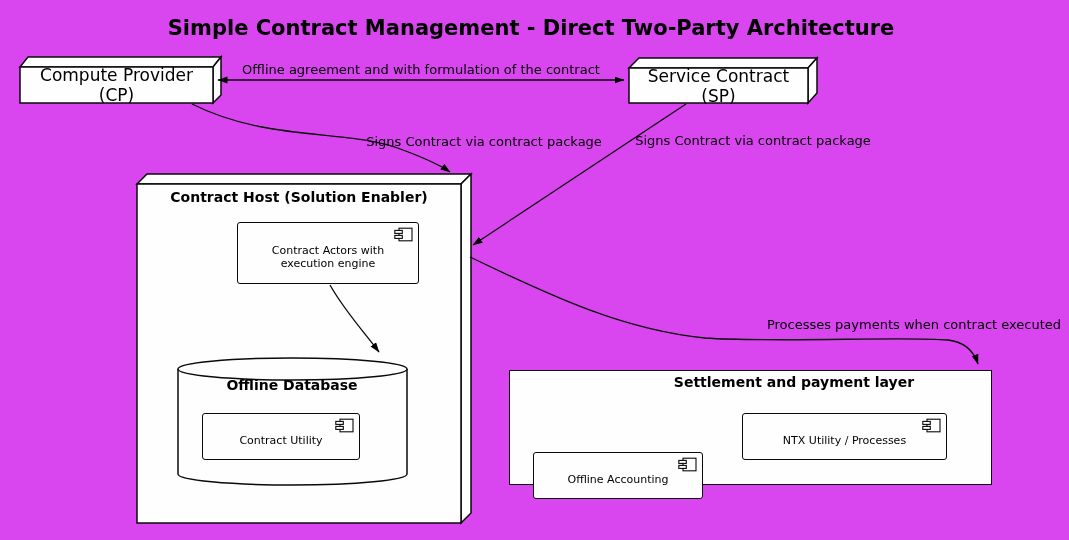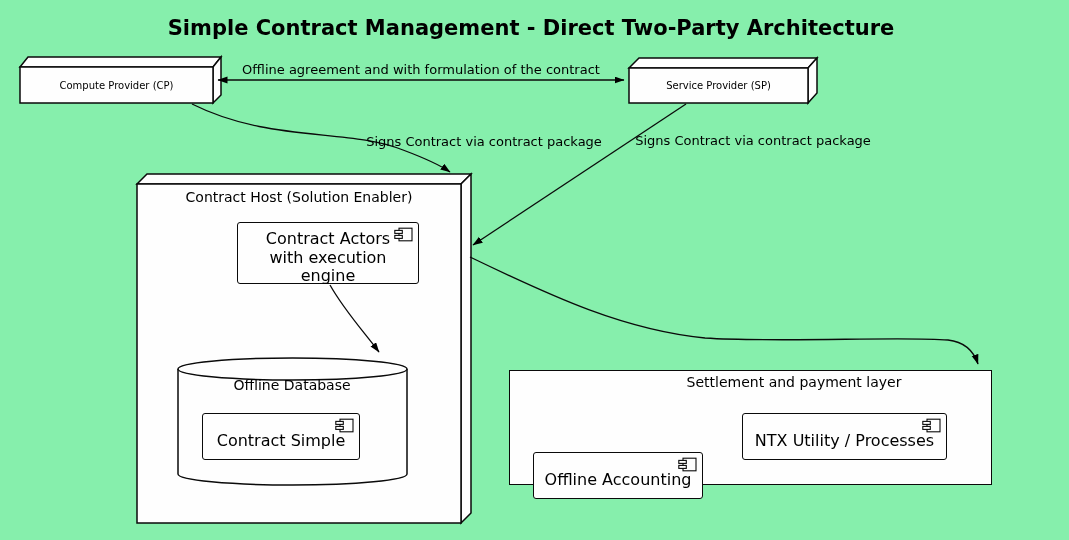--- a/index.html
+++ b/index.html
@@ -1,33 +1,33 @@
 <!DOCTYPE html>
 <html><head>
 <meta charset="utf-8">
 <style>
   html,body{margin:0;padding:0;background:#ffffff;}
   #canvas{
-    position:relative;width:1069px;height:540px;background:#86efac;
+    position:relative;width:1069px;height:540px;background:#d946ef;
     font-family:"DejaVu Sans","Liberation Sans",sans-serif;color:#000;
     overflow:hidden;
   }
   #shapes{position:absolute;left:0;top:0;}
   .lbl{position:absolute;transform:translate(-50%,-50%);white-space:nowrap;
        font-size:13px;color:#000;}
   .title{position:absolute;transform:translate(-50%,-50%);white-space:nowrap;
        font-size:21px;font-weight:bold;color:#000;}
   .boxtitle{position:absolute;transform:translate(-50%,-50%);white-space:nowrap;
-       font-size:14px;font-weight:normal;color:#000;}
+       font-size:14px;font-weight:bold;color:#000;}
   .nodelbl{position:absolute;display:flex;align-items:center;justify-content:center;
-       font-size:10px;color:#000;text-align:center;}
+       font-size:17px;color:#000;text-align:center;}
   .component{
     position:absolute;box-sizing:border-box;border:1.5px solid #0a0a0a;
     border-radius:3px;background:#fefefe;display:flex;align-items:center;
-    justify-content:center;text-align:center;font-size:16px;color:#000;
+    justify-content:center;text-align:center;font-size:11px;color:#000;
     padding-top:10px;line-height:1.15;
   }
   .component .cicon{position:absolute;top:4px;right:5px;}
   .bigframe{
     position:absolute;box-sizing:border-box;border:1.5px solid #0a0a0a;
     background:#fefefe;
   }
 </style>
 </head>
 <body>
@@ -69,21 +69,21 @@
       <path d="M192,104 C270,143 348,128 403,150 C427,159 440,165 450,172" marker-end="url(#arrow)"></path>
       <path d="M686,104 L473,245" marker-end="url(#arrow)"></path>
       <path d="M330,285 C344,310 364,332 379,352" marker-end="url(#arrow)"></path>
       <path d="M470,257 C555,298 625,330 705,338 C780,343 900,336 948,340 C966,342 974,352 978,364" marker-end="url(#arrow)"></path>
     </g>
   </svg>
 
   <div class="title" style="left:531px;top:28px;">Simple Contract Management - Direct Two-Party Architecture</div>
 
   <div class="nodelbl" style="left:20px;top:67px;width:193px;height:36px;">Compute Provider (CP)</div>
-  <div class="nodelbl" style="left:629px;top:68px;width:179px;height:35px;">Service Provider (SP)</div>
+  <div class="nodelbl" style="left:629px;top:68px;width:179px;height:35px;">Service Contract (SP)</div>
   <div class="boxtitle" style="left:299px;top:197px;">Contract Host (Solution Enabler)</div>
   <div class="boxtitle" style="left:292px;top:385px;">Offline Database</div>
 
   <div class="component" style="left:237px;top:222px;width:182px;height:62px;">
     <svg class="cicon" width="19" height="15" viewBox="0 0 19 15">
       <g stroke="#0a0a0a" stroke-width="1.1" fill="#fefefe">
         <rect x="5" y="1.2" width="13" height="12.6"></rect>
         <rect x="0.8" y="3.4" width="7.5" height="3"></rect>
         <rect x="0.8" y="8.4" width="7.5" height="3"></rect>
       </g>
@@ -92,21 +92,21 @@
   </div>
 
   <div class="component" style="left:202px;top:413px;width:158px;height:47px;">
     <svg class="cicon" width="19" height="15" viewBox="0 0 19 15">
       <g stroke="#0a0a0a" stroke-width="1.1" fill="#fefefe">
         <rect x="5" y="1.2" width="13" height="12.6"></rect>
         <rect x="0.8" y="3.4" width="7.5" height="3"></rect>
         <rect x="0.8" y="8.4" width="7.5" height="3"></rect>
       </g>
     </svg>
-    <span>Contract Simple</span>
+    <span>Contract Utility</span>
   </div>
 
   <div class="bigframe" style="left:509px;top:370px;width:483px;height:115px;"></div>
   <div class="boxtitle" style="left:750px;top:382px;margin-left:44px;">Settlement and payment layer</div>
 
   <div class="component" style="left:533px;top:436px;width:170px;height:47px;margin-top:16px;">
     <svg class="cicon" width="19" height="15" viewBox="0 0 19 15">
       <g stroke="#0a0a0a" stroke-width="1.1" fill="#fefefe">
         <rect x="5" y="1.2" width="13" height="12.6"></rect>
         <rect x="0.8" y="3.4" width="7.5" height="3"></rect>
@@ -123,14 +123,15 @@
         <rect x="0.8" y="3.4" width="7.5" height="3"></rect>
         <rect x="0.8" y="8.4" width="7.5" height="3"></rect>
       </g>
     </svg>
     <span>NTX Utility / Processes</span>
   </div>
 
   <div class="lbl" style="left:421px;top:69px;">Offline agreement and with formulation of the contract</div>
   <div class="lbl" style="left:484px;top:141px;">Signs Contract via contract package</div>
   <div class="lbl" style="left:753px;top:140px;">Signs Contract via contract package</div>
+  <div class="lbl" style="left:914px;top:324px;">Processes payments when contract executed</div>
 
 </div>
 
 </body></html>

